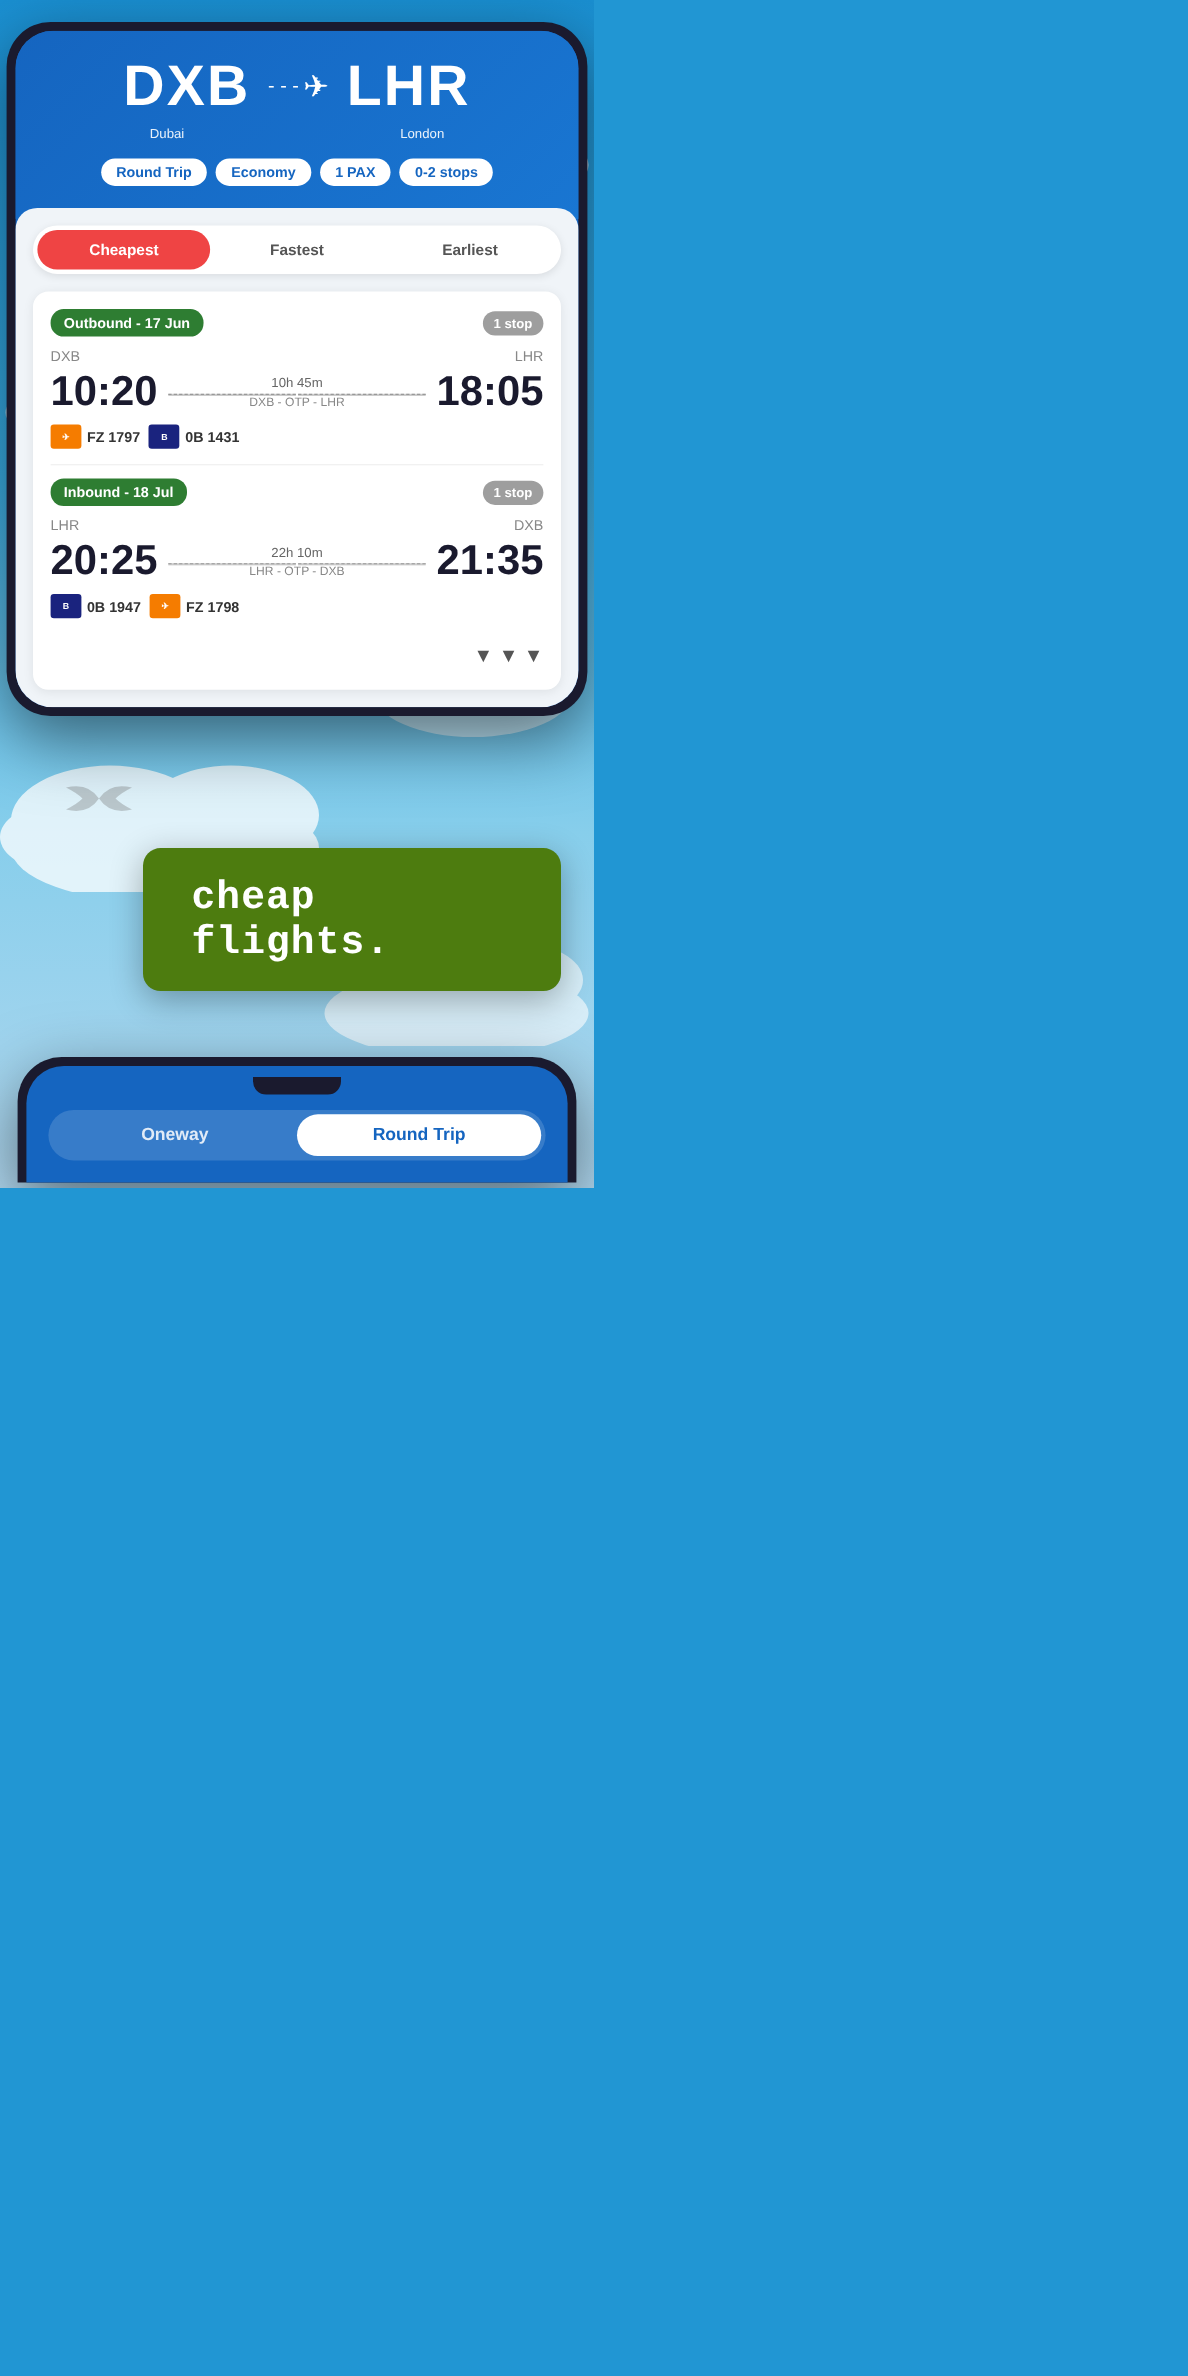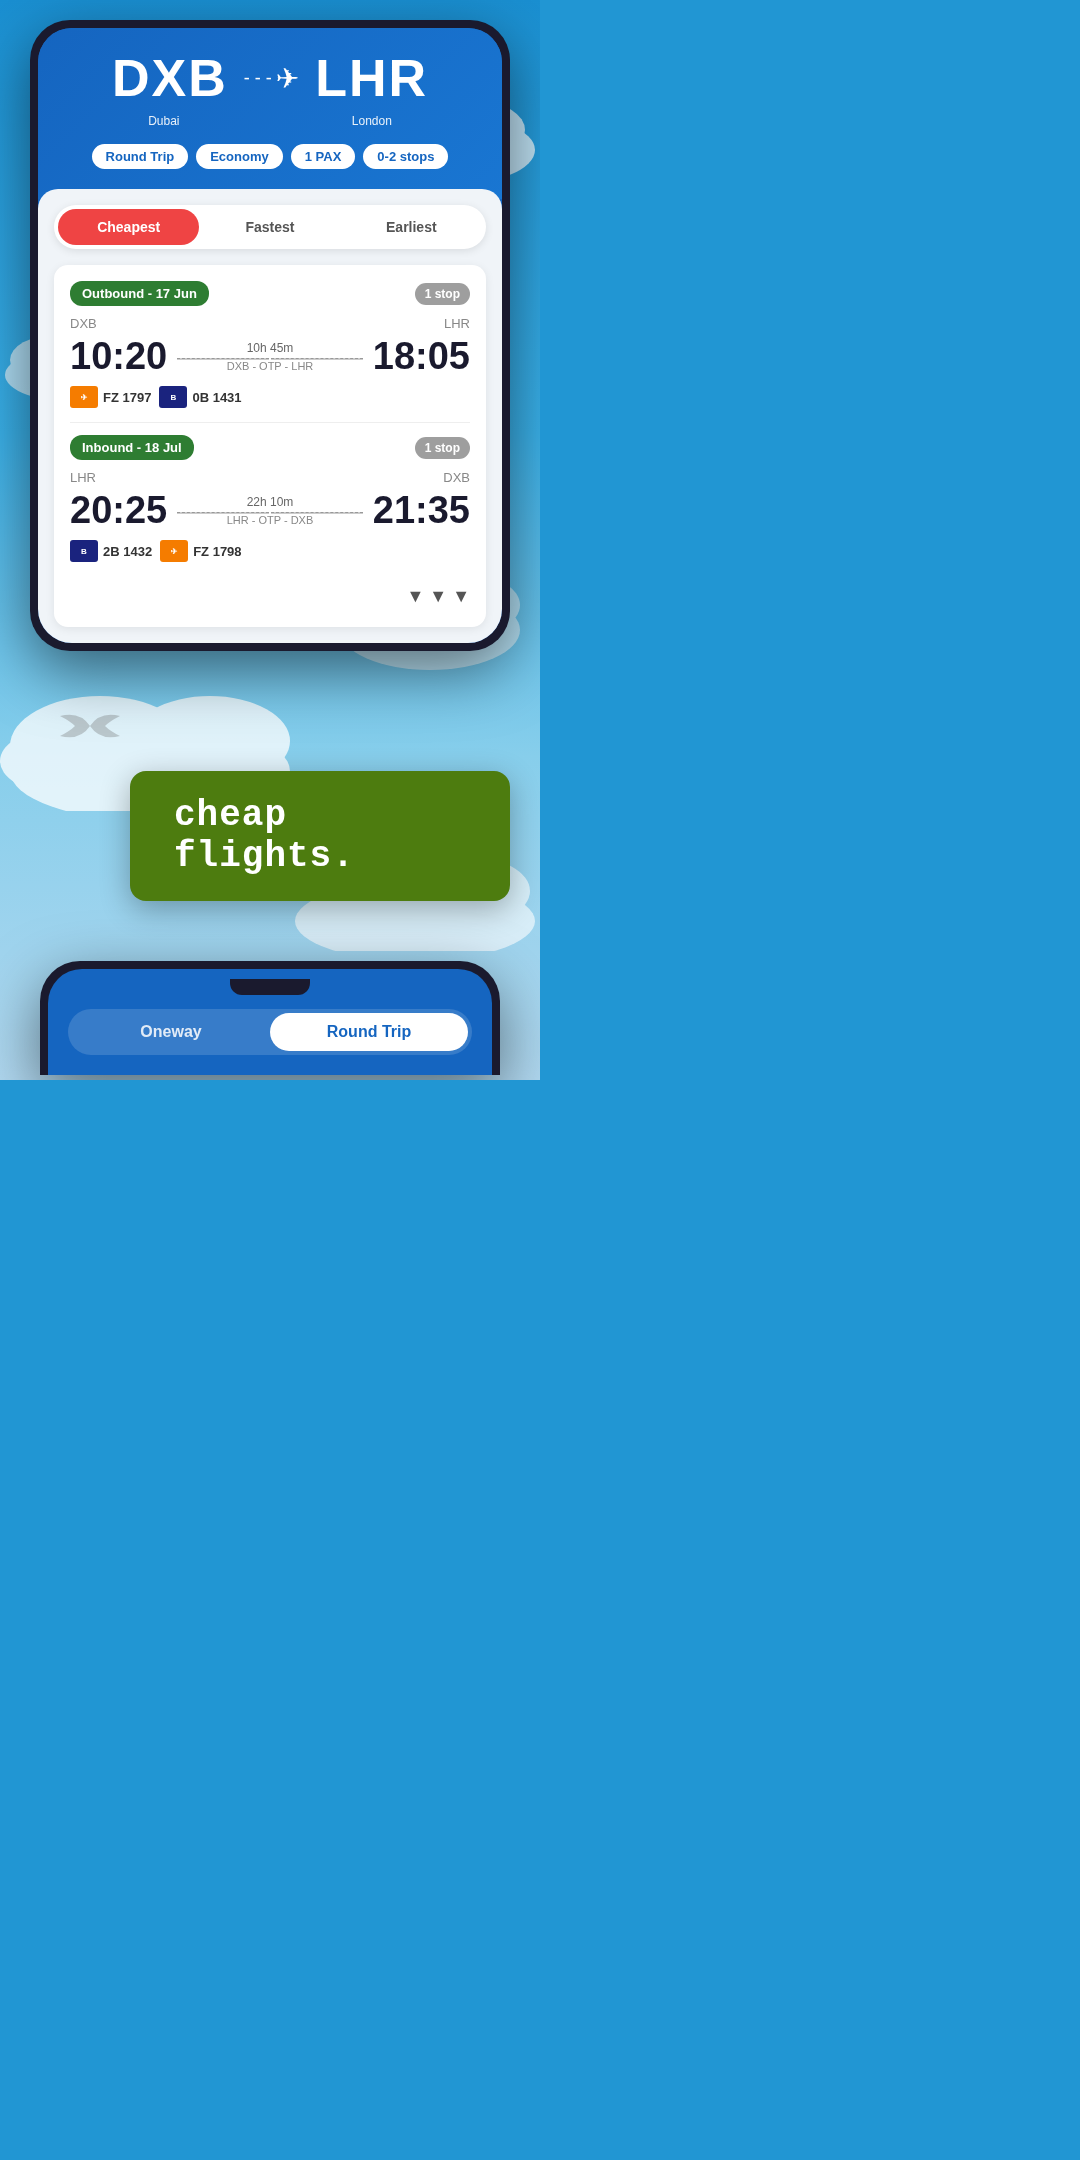--- a/index.html
+++ b/index.html
@@ -18,21 +18,21 @@
       position: absolute;
       top: 0; left: 0; right: 0; bottom: 0;
       background: linear-gradient(180deg, #1a8fd1 0%, #3ab0e8 40%, #87ceeb 70%, #b0d8f0 100%);
       z-index: 0;
     }
 
     
     .phone {
       position: relative;
       z-index: 10;
-      width: 480px;
+      width: 528px;
       margin: 0 auto;
       background: #1a1a2e;
       border-radius: 40px;
       padding: 8px;
       box-shadow: 0 20px 60px rgba(0,0,0,0.5);
     }
 
     .phone-inner {
       background: #1565c0;
       border-radius: 34px;
@@ -302,21 +302,21 @@
       font-size: 36px;
       font-weight: 900;
       font-family: 'Courier New', monospace;
       letter-spacing: 1px;
     }
 
     
     .phone2-top {
       position: relative;
       z-index: 10;
-      width: 460px;
+      width: 508px;
       margin: 10px auto 0;
       background: #1a1a2e;
       border-radius: 40px 40px 0 0;
       padding: 8px 8px 0;
       box-shadow: 0 20px 60px rgba(0,0,0,0.5);
     }
 
     .phone2-inner {
       background: #1565c0;
       border-radius: 34px 34px 0 0;
@@ -521,21 +521,21 @@
                 <div class="duration-info">
                   <div class="duration-text">22h 10m</div>
                   <div class="duration-line"></div>
                   <div class="duration-route">LHR - OTP - DXB</div>
                 </div>
                 <span class="time">21:35</span>
               </div>
               <div class="airlines">
                 <div class="airline-badge">
                   <div class="airline-logo bluair">B</div>
-                  <span>2B 1432</span>
+                  <span>0B 1947</span>
                 </div>
                 <div class="airline-badge">
                   <div class="airline-logo dubai">✈</div>
                   <span>FZ 1798</span>
                 </div>
               </div>
             </div>
 
             <div class="price-hint" style="color:#555;font-size:18px;text-align:right;">▼ ▼ ▼</div>
 

